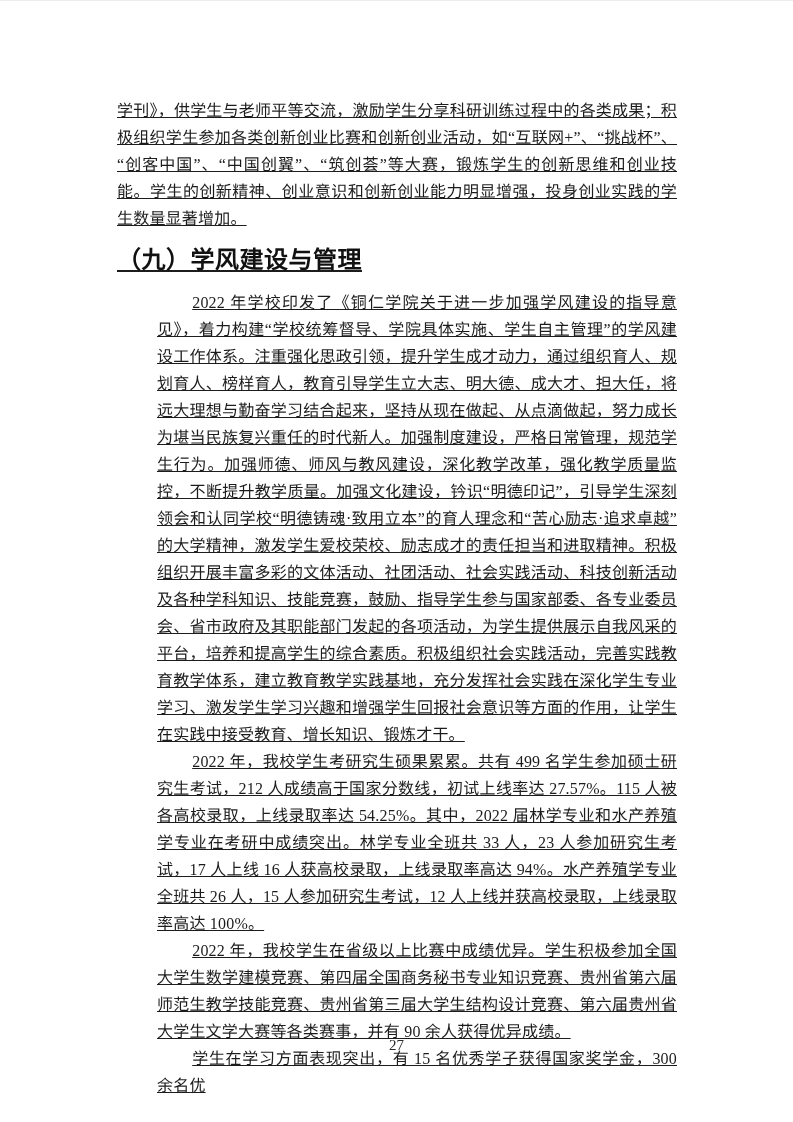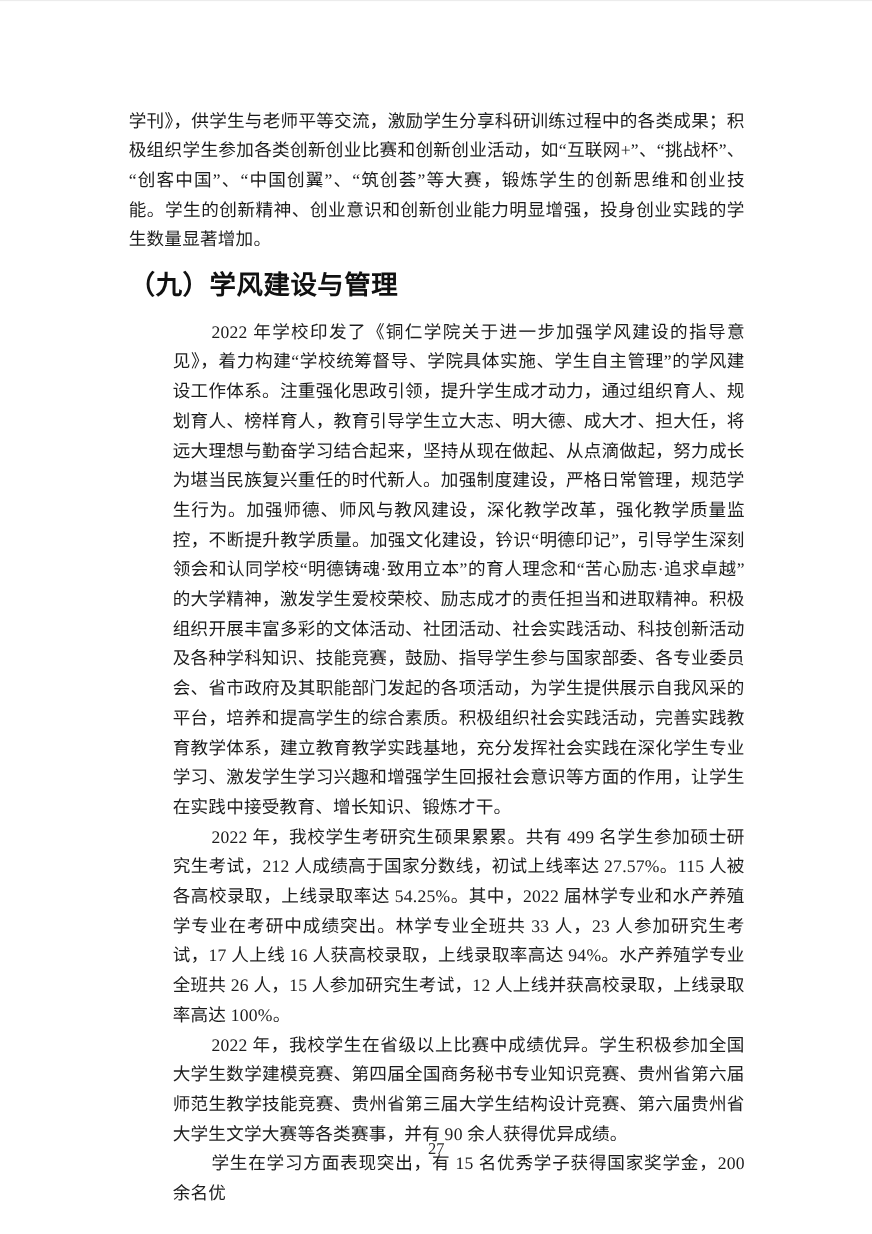--- a/index.html
+++ b/index.html
@@ -12,20 +12,21 @@
     width: 793px;
     height: 1122px;
     background: #ffffff;
     border-top: 1px solid #ececec;
     overflow: hidden;
     color: #1c1c1c;
     box-sizing: border-box;
   }
   .page-inner {
     padding: 96px 116px 0 117px;
+    text-decoration: underline;
   }
   .body-text {
     font-family: "Liberation Serif", "DejaVu Serif", serif;
     font-size: 16px;
     line-height: 27px;
     text-align: justify;
     text-justify: inter-ideograph;
     margin: 0;
     color: #1c1c1c;
     letter-spacing: 0.2px;
@@ -63,17 +64,17 @@
     <p class="body-text">学刊》，供学生与老师平等交流，激励学生分享科研训练过程中的各类成果；积极组织学生参加各类创新创业比赛和创新创业活动，如“互联网+”、“挑战杯”、“创客中国”、“中国创翼”、“筑创荟”等大赛，锻炼学生的创新思维和创业技能。学生的创新精神、创业意识和创新创业能力明显增强，投身创业实践的学生数量显著增加。</p>
 
     <h2 class="section-heading">（九）学风建设与管理</h2>
 
     <p class="body-text indent">2022 年学校印发了《铜仁学院关于进一步加强学风建设的指导意见》，着力构建“学校统筹督导、学院具体实施、学生自主管理”的学风建设工作体系。注重强化思政引领，提升学生成才动力，通过组织育人、规划育人、榜样育人，教育引导学生立大志、明大德、成大才、担大任，将远大理想与勤奋学习结合起来，坚持从现在做起、从点滴做起，努力成长为堪当民族复兴重任的时代新人。加强制度建设，严格日常管理，规范学生行为。加强师德、师风与教风建设，深化教学改革，强化教学质量监控，不断提升教学质量。加强文化建设，钤识“明德印记”，引导学生深刻领会和认同学校“明德铸魂·致用立本”的育人理念和“苦心励志·追求卓越”的大学精神，激发学生爱校荣校、励志成才的责任担当和进取精神。积极组织开展丰富多彩的文体活动、社团活动、社会实践活动、科技创新活动及各种学科知识、技能竞赛，鼓励、指导学生参与国家部委、各专业委员会、省市政府及其职能部门发起的各项活动，为学生提供展示自我风采的平台，培养和提高学生的综合素质。积极组织社会实践活动，完善实践教育教学体系，建立教育教学实践基地，充分发挥社会实践在深化学生专业学习、激发学生学习兴趣和增强学生回报社会意识等方面的作用，让学生在实践中接受教育、增长知识、锻炼才干。</p>
 
     <p class="body-text indent">2022 年，我校学生考研究生硕果累累。共有 499 名学生参加硕士研究生考试，212 人成绩高于国家分数线，初试上线率达 27.57%。115 人被各高校录取，上线录取率达 54.25%。其中，2022 届林学专业和水产养殖学专业在考研中成绩突出。林学专业全班共 33 人，23 人参加研究生考试，17 人上线 16 人获高校录取，上线录取率高达 94%。水产养殖学专业全班共 26 人，15 人参加研究生考试，12 人上线并获高校录取，上线录取率高达 100%。</p>
 
     <p class="body-text indent">2022 年，我校学生在省级以上比赛中成绩优异。学生积极参加全国大学生数学建模竞赛、第四届全国商务秘书专业知识竞赛、贵州省第六届师范生教学技能竞赛、贵州省第三届大学生结构设计竞赛、第六届贵州省大学生文学大赛等各类赛事，并有 90 余人获得优异成绩。</p>
 
-    <p class="body-text indent">学生在学习方面表现突出，有 15 名优秀学子获得国家奖学金，200 余名优</p>
+    <p class="body-text indent">学生在学习方面表现突出，有 15 名优秀学子获得国家奖学金，300 余名优</p>
   </div>
 
   <div class="page-number">27</div>
 </div>
 
 </body></html>

